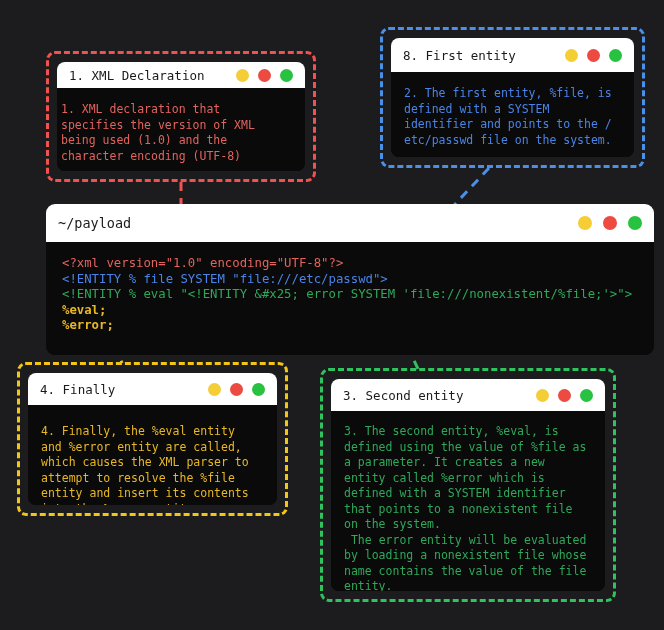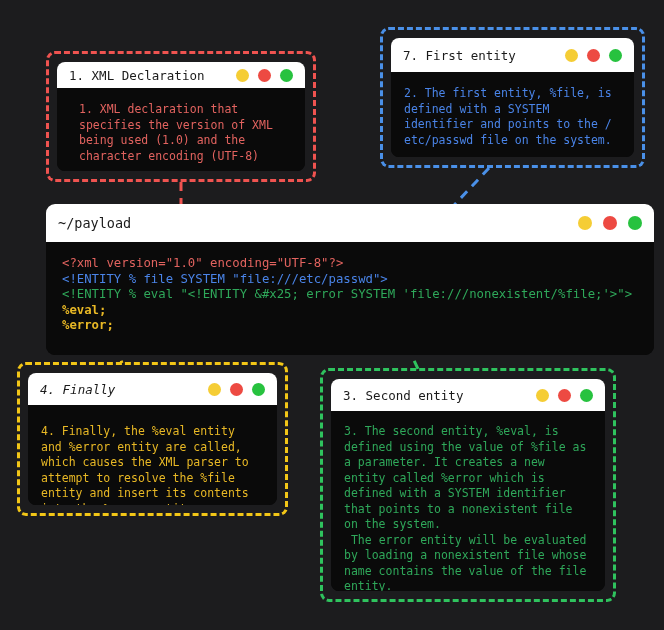--- a/index.html
+++ b/index.html
@@ -101,21 +101,21 @@
 
   
   #box-xml-declaration {
     left: 46px; top: 51px;
     width: 270px; height: 131px;
     border-color: #ef5350;
   }
   #box-xml-declaration .titlebar { height: 26px; }
   #box-xml-declaration .title-text { font-size: 12.5px; }
   #box-xml-declaration .dot { width: 13px; height: 13px; }
-  #box-xml-declaration .body-area { padding: 14px 14px 10px 22px; }
+  #box-xml-declaration .body-area { padding: 14px 14px 10px 4px; }
   #box-xml-declaration .note-text {
     color: #e2635f;
     font-size: 11.5px;
     line-height: 15.5px;
   }
 
   
   #box-first-entity {
     left: 380px; top: 27px;
     width: 265px; height: 141px;
@@ -161,21 +161,21 @@
   .c-blue   { color: #4a84e8; }
   .c-green  { color: #2fa85a; }
   .c-yellow { color: #e8b825; font-weight: bold; }
 
   
   #box-finally {
     left: 17px; top: 362px;
     width: 271px; height: 154px;
     border-color: #f2c617;
   }
-  #box-finally .titlebar { height: 32px; font-style: italic; }
+  #box-finally .titlebar { height: 32px; }
   #box-finally .title-text { font-size: 12.5px; }
   #box-finally .dot { width: 13px; height: 13px; }
   #box-finally .body-area { padding: 19px 13px 8px 13px; }
   #box-finally .note-text {
     color: #e8b825;
     font-size: 11.5px;
     line-height: 15.5px;
   }
 
   
@@ -221,21 +221,21 @@
 specifies the version of XML
 being used (1.0) and the
 character encoding (UTF-8)</p>
       </div>
     </div>
   </div>
 
   <div class="frame" id="box-first-entity">
     <div class="window">
       <div class="titlebar">
-        <span class="title-text">7. First entity</span>
+        <span class="title-text">8. First entity</span>
         <span class="dots">
           <span class="dot yellow"></span>
           <span class="dot red"></span>
           <span class="dot green"></span>
         </span>
       </div>
       <div class="body-area">
         <p class="note-text">2. The first entity, %file, is
 defined with a SYSTEM
 identifier and points to the /

